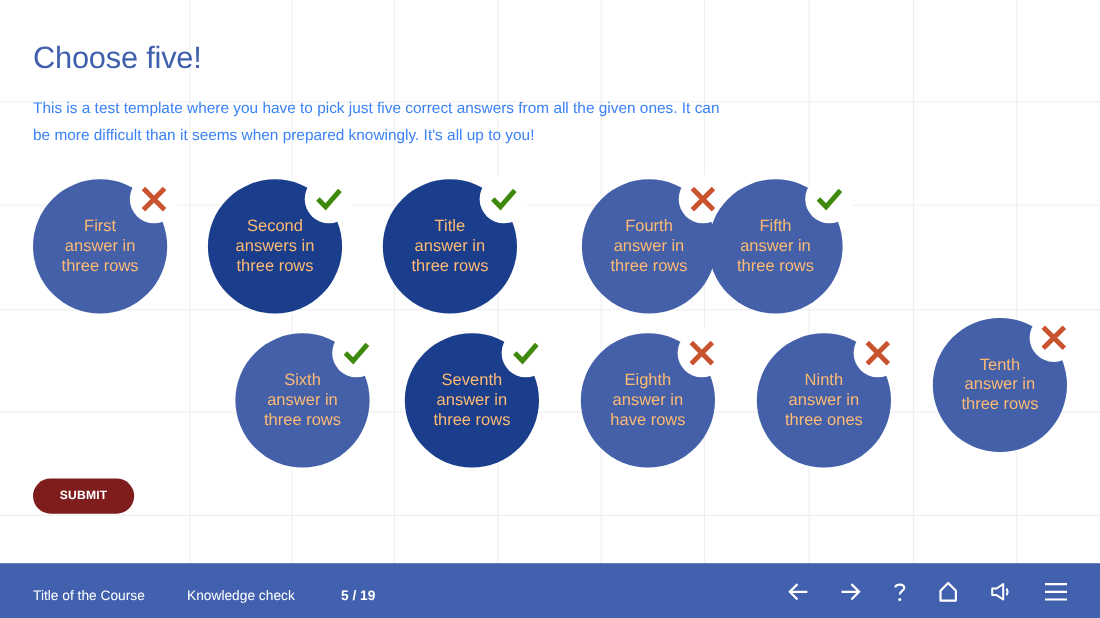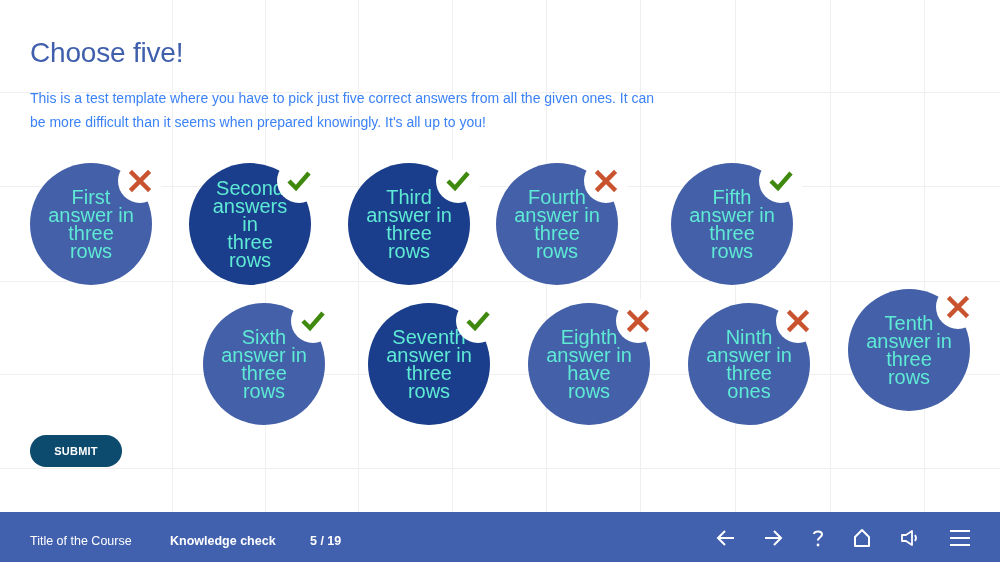--- a/index.html
+++ b/index.html
@@ -9,29 +9,29 @@
   .grid { position: absolute; left: 0; top: 0; width: 1000px; height: 512px; pointer-events: none; }
   .grid .v { position: absolute; top: 0; width: 1px; height: 512px; background: #efefef; }
   .grid .h { position: absolute; left: 0; height: 1px; width: 1000px; background: #efefef; }
 
   .title { position: absolute; left: 30px; top: 37px; font-size: 28px; color: #4060ad; font-weight: 400; letter-spacing: -0.2px; }
   .desc { position: absolute; left: 30px; top: 86px; width: 640px; font-size: 14px; line-height: 24px; color: #3b82f6; }
 
   .answer { position: absolute; width: 122px; height: 122px; border-radius: 50%; cursor: pointer; }
   .answer.light { background: #4360a8; }
   .answer.dark { background: #1a3e8b; }
-  .answer .label { position: absolute; left: 0; top: 0; width: 122px; height: 122px; display: flex; align-items: center; justify-content: center; text-align: center; color: #5eead4; font-size: 20px; line-height: 18px; white-space: pre-line; padding: 0 18px; }
+  .answer .label { position: absolute; left: 0; top: 0; width: 122px; height: 122px; display: flex; align-items: center; justify-content: center; text-align: center; color: #fdba74; font-size: 15px; line-height: 18px; white-space: pre-line; padding: 0 18px; }
   .answer .badge { position: absolute; right: -10px; top: -4px; width: 44px; height: 44px; border-radius: 50%; background: #fff; display: flex; align-items: center; justify-content: center; }
   .badge svg { width: 26px; height: 26px; }
 
-  .submit { position: absolute; left: 30px; top: 435px; width: 92px; height: 32px; border-radius: 16px; background: #0c4a6e; color: #fff; font-size: 11px; font-weight: bold; border: none; display: flex; align-items: center; justify-content: center; letter-spacing: 0.2px; cursor: pointer; }
+  .submit { position: absolute; left: 30px; top: 435px; width: 92px; height: 32px; border-radius: 16px; background: #7f1d1d; color: #fff; font-size: 11px; font-weight: bold; border: none; display: flex; align-items: center; justify-content: center; letter-spacing: 0.2px; cursor: pointer; }
 
   .footer { position: absolute; left: 0; top: 512px; width: 1000px; height: 50px; background: #4160ae; color: #fff; }
   .footer .course { position: absolute; left: 30px; top: 22px; font-size: 12.5px; }
-  .footer .section { position: absolute; left: 170px; top: 22px; font-size: 12.5px; font-weight: bold; }
+  .footer .section { position: absolute; left: 170px; top: 22px; font-size: 12.5px; font-weight: normal; }
   .footer .page { position: absolute; left: 310px; top: 22px; font-size: 12.5px; font-weight: bold; }
   .footer .nav { position: absolute; top: 13px; width: 26px; height: 26px; display: flex; align-items: center; justify-content: center; cursor: pointer; }
   .nav svg { width: 22px; height: 22px; }
 </style>
 </head>
 <body>
 
 <div class="grid">
   <div class="v" style="left:172px"></div>
   <div class="v" style="left:265px"></div>
@@ -66,51 +66,51 @@
   <div class="label">Second
 answers in
 three rows</div>
   <div class="badge">
     <svg viewBox="0 0 26 26">
         <path d="M3 13 L10 20 L23 5" fill="none" stroke="#3f8a0e" stroke-width="4.5"></path>
       </svg>
   </div>
 </div>
 <div class="answer dark" style="left:348px;top:163px">
-  <div class="label">Third
+  <div class="label">Title
 answer in
 three rows</div>
   <div class="badge">
     <svg viewBox="0 0 26 26">
         <path d="M3 13 L10 20 L23 5" fill="none" stroke="#3f8a0e" stroke-width="4.5"></path>
       </svg>
   </div>
 </div>
-<div class="answer light" style="left:496px;top:163px">
+<div class="answer light" style="left:529px;top:163px">
   <div class="label">Fourth
 answer in
 three rows</div>
   <div class="badge">
     <svg viewBox="0 0 26 26">
         <path d="M5 5 L21 21 M21 5 L5 21" stroke="#c9532e" stroke-width="4.5" stroke-linecap="square"></path>
       </svg>
   </div>
 </div>
-<div class="answer light" style="left:671px;top:163px">
+<div class="answer light" style="left:644px;top:163px">
   <div class="label">Fifth
 answer in
 three rows</div>
   <div class="badge">
     <svg viewBox="0 0 26 26">
         <path d="M3 13 L10 20 L23 5" fill="none" stroke="#3f8a0e" stroke-width="4.5"></path>
       </svg>
   </div>
 </div>
 
-<div class="answer light" style="left:203px;top:303px">
+<div class="answer light" style="left:214px;top:303px">
   <div class="label">Sixth
 answer in
 three rows</div>
   <div class="badge">
     <svg viewBox="0 0 26 26">
         <path d="M3 13 L10 20 L23 5" fill="none" stroke="#3f8a0e" stroke-width="4.5"></path>
       </svg>
   </div>
 </div>
 <div class="answer dark" style="left:368px;top:303px">

